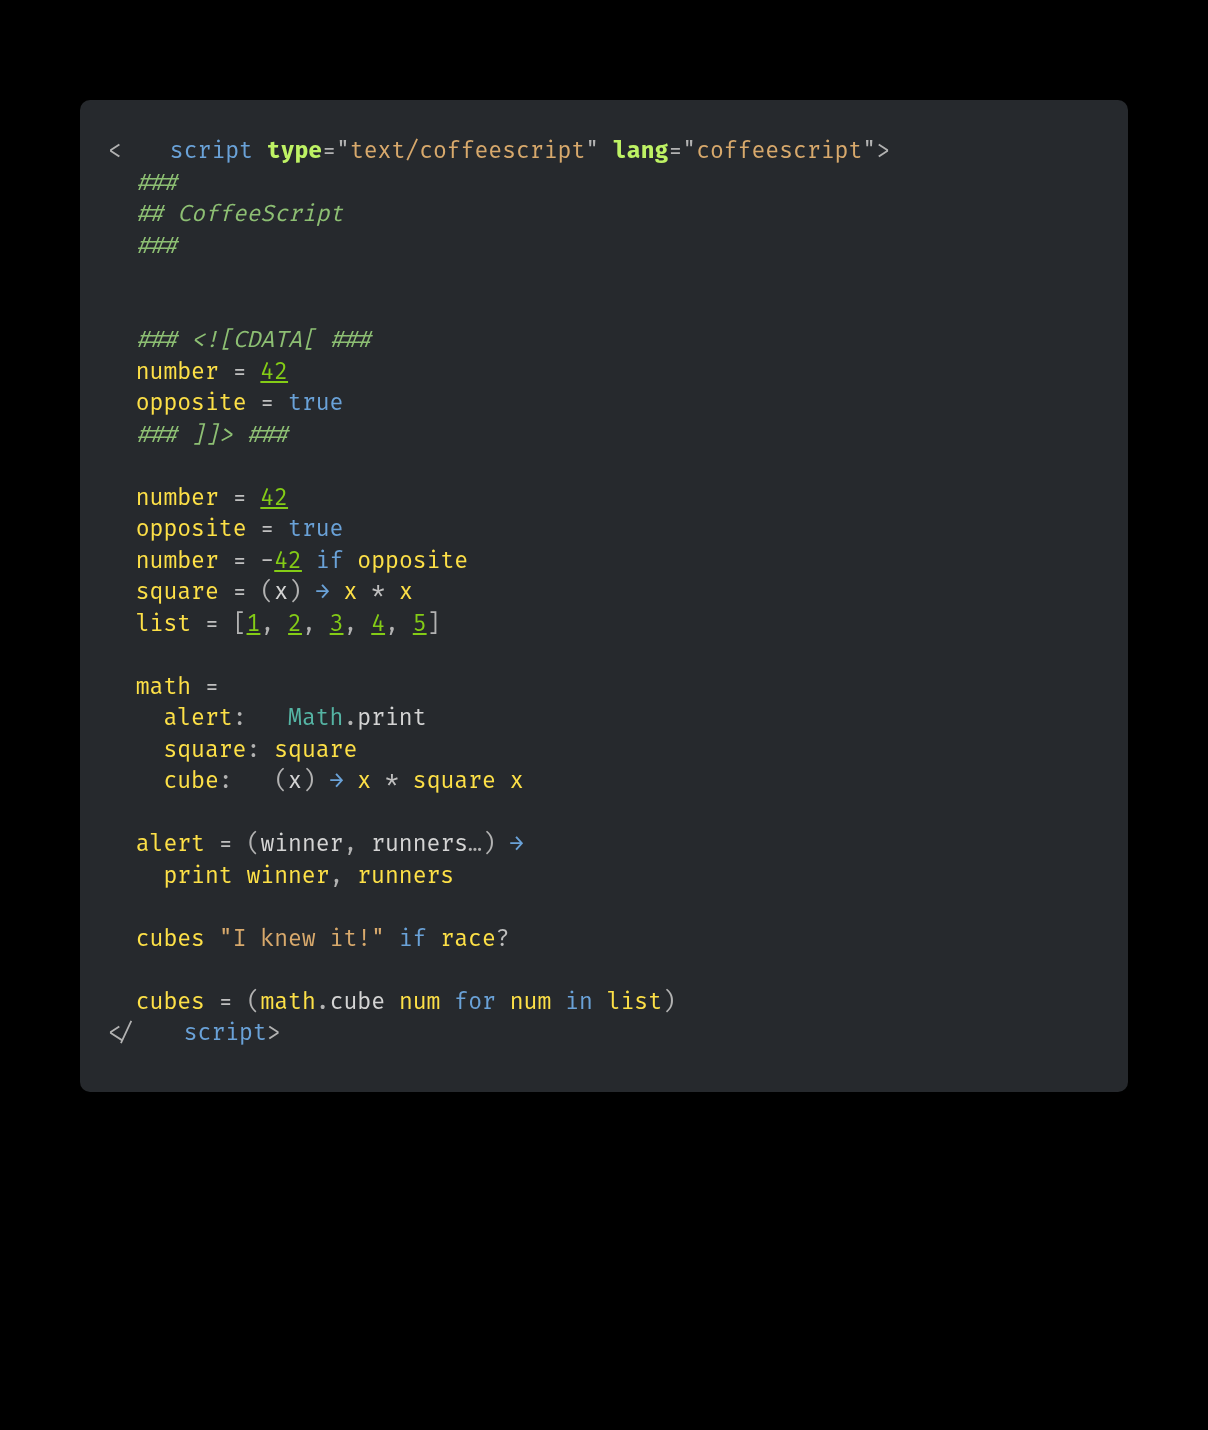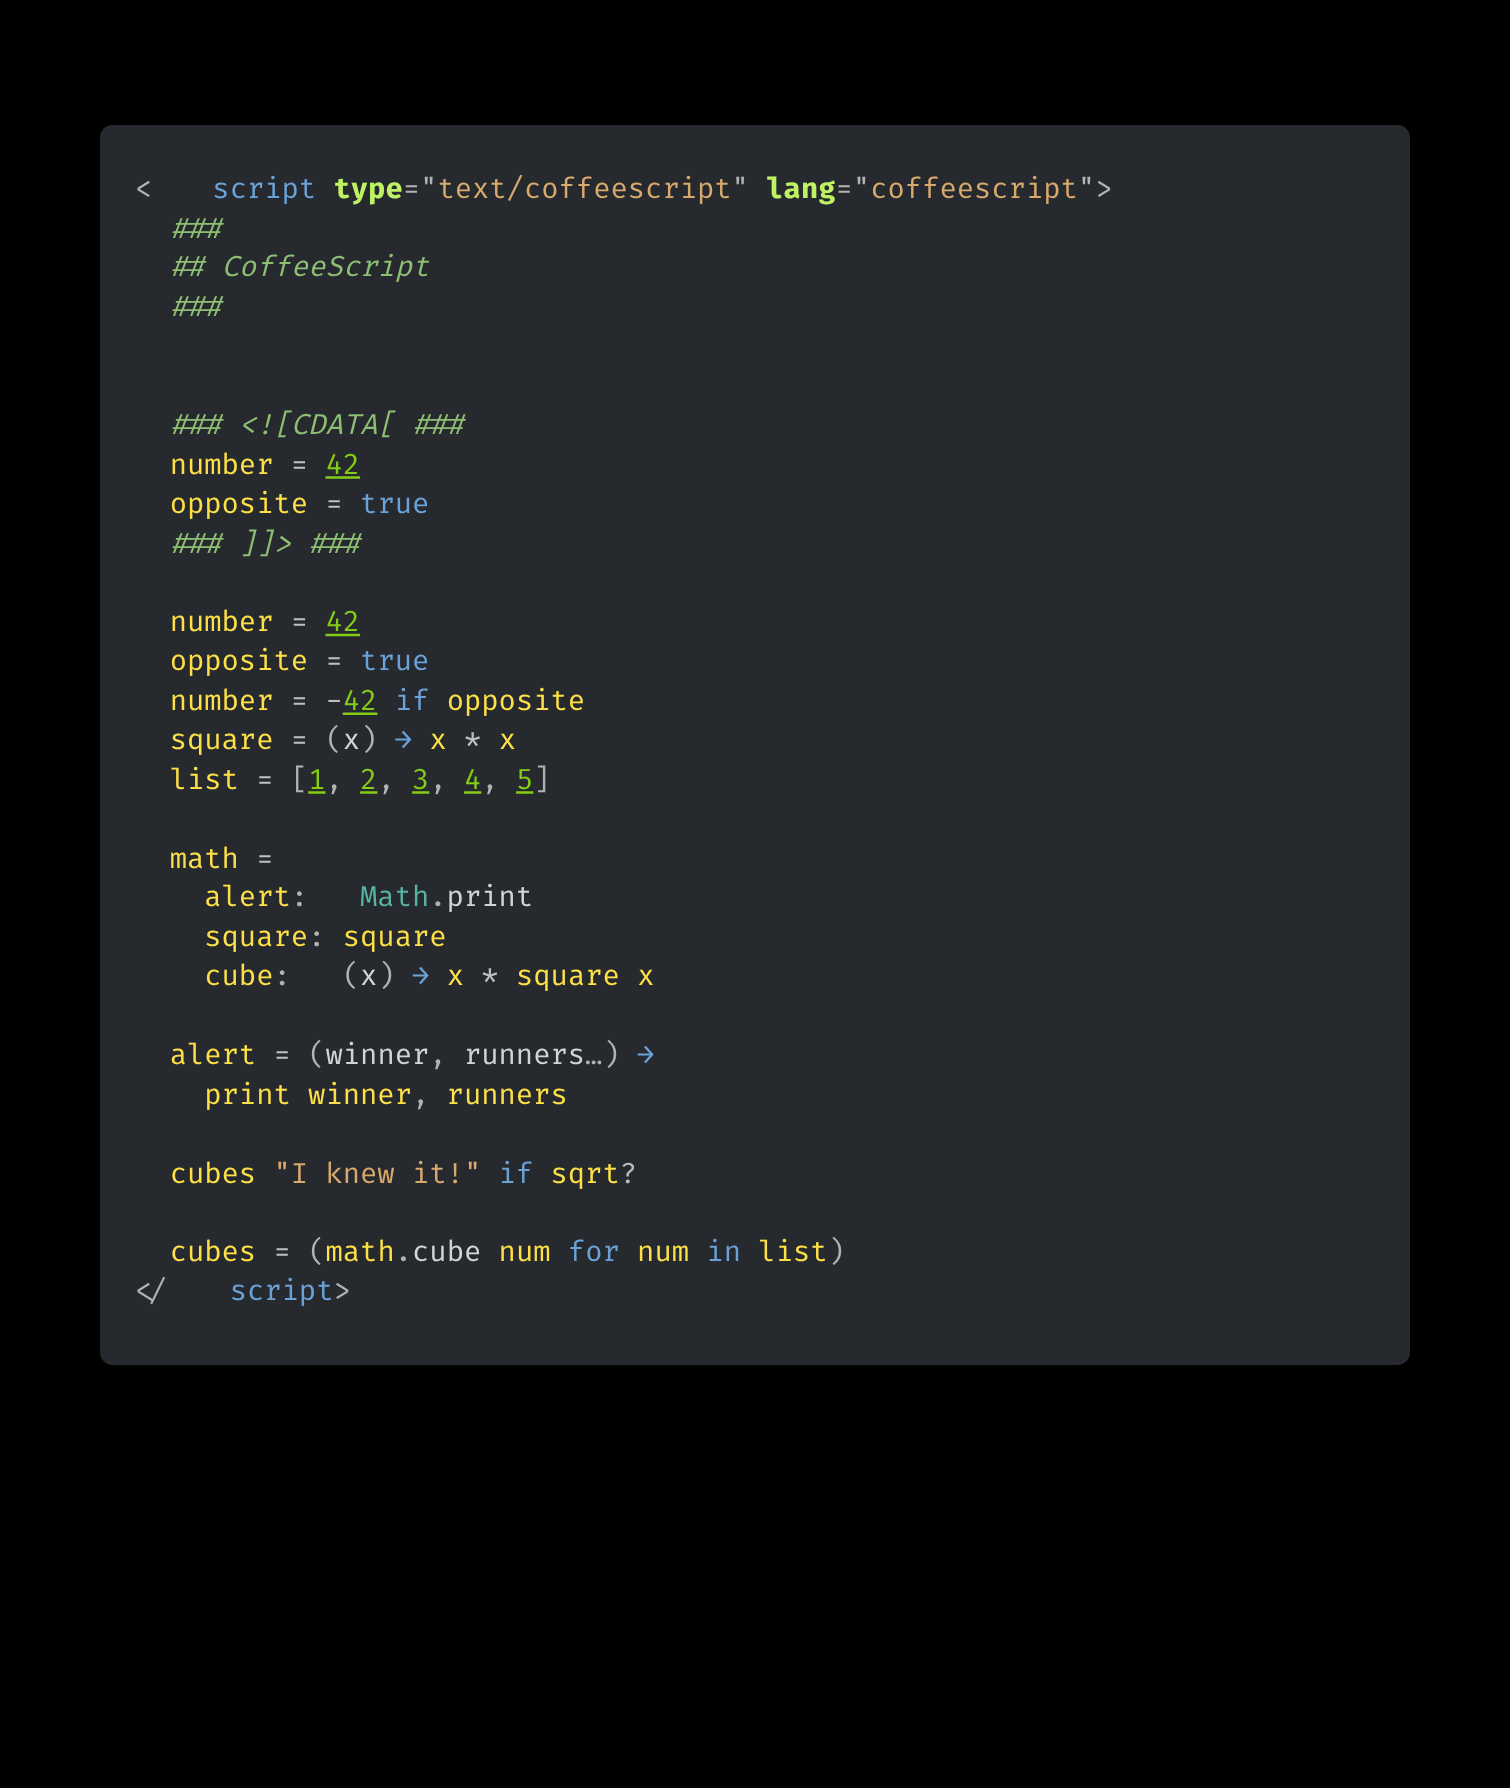--- a/index.html
+++ b/index.html
@@ -67,17 +67,17 @@
 <span>  </span><span class="t-var">list</span><span> </span><span class="t-op">=</span><span> </span><span class="t-pun">[</span><span class="t-num">1</span><span class="t-pun">, </span><span class="t-num">2</span><span class="t-pun">, </span><span class="t-num">3</span><span class="t-pun">, </span><span class="t-num">4</span><span class="t-pun">, </span><span class="t-num">5</span><span class="t-pun">]</span>
 
 <span>  </span><span class="t-var">math</span><span> </span><span class="t-op">=</span>
 <span>    </span><span class="t-var">alert</span><span class="t-pun">:</span><span>   </span><span class="t-class">Math</span><span class="t-pun">.</span><span class="t-call">print</span>
 <span>    </span><span class="t-var">square</span><span class="t-pun">:</span><span> </span><span class="t-var">square</span>
 <span>    </span><span class="t-var">cube</span><span class="t-pun">:</span><span>   </span><span class="t-pun">(</span><span class="t-param">x</span><span class="t-pun">)</span><span> </span><span class="t-fn">→</span><span> </span><span class="t-var">x</span><span> </span><span class="t-op">*</span><span> </span><span class="t-var">square</span><span> </span><span class="t-var">x</span>
 
 <span>  </span><span class="t-var">alert</span><span> </span><span class="t-op">=</span><span> </span><span class="t-pun">(</span><span class="t-param">winner</span><span class="t-pun">, </span><span class="t-param">runners</span><span class="t-pun">…</span><span class="t-pun">)</span><span> </span><span class="t-fn">→</span>
 <span>    </span><span class="t-var">print</span><span> </span><span class="t-var">winner</span><span class="t-pun">, </span><span class="t-var">runners</span>
 
-<span>  </span><span class="t-var">cubes</span><span> </span><span class="t-str">"I knew it!"</span><span> </span><span class="t-kw">if</span><span> </span><span class="t-var">sqrt</span><span class="t-op">?</span>
+<span>  </span><span class="t-var">cubes</span><span> </span><span class="t-str">"I knew it!"</span><span> </span><span class="t-kw">if</span><span> </span><span class="t-var">race</span><span class="t-op">?</span>
 
 <span>  </span><span class="t-var">cubes</span><span> </span><span class="t-op">=</span><span> </span><span class="t-pun">(</span><span class="t-var">math</span><span class="t-pun">.</span><span class="t-call">cube</span><span> </span><span class="t-var">num</span><span> </span><span class="t-kw">for</span><span> </span><span class="t-var">num</span><span> </span><span class="t-kw">in</span><span> </span><span class="t-var">list</span><span class="t-pun">)</span>
 <span class="t-pun">&lt;/</span><span class="t-tag">script</span><span class="t-pun">&gt;</span></pre>
 </div>
 
 </body></html>

